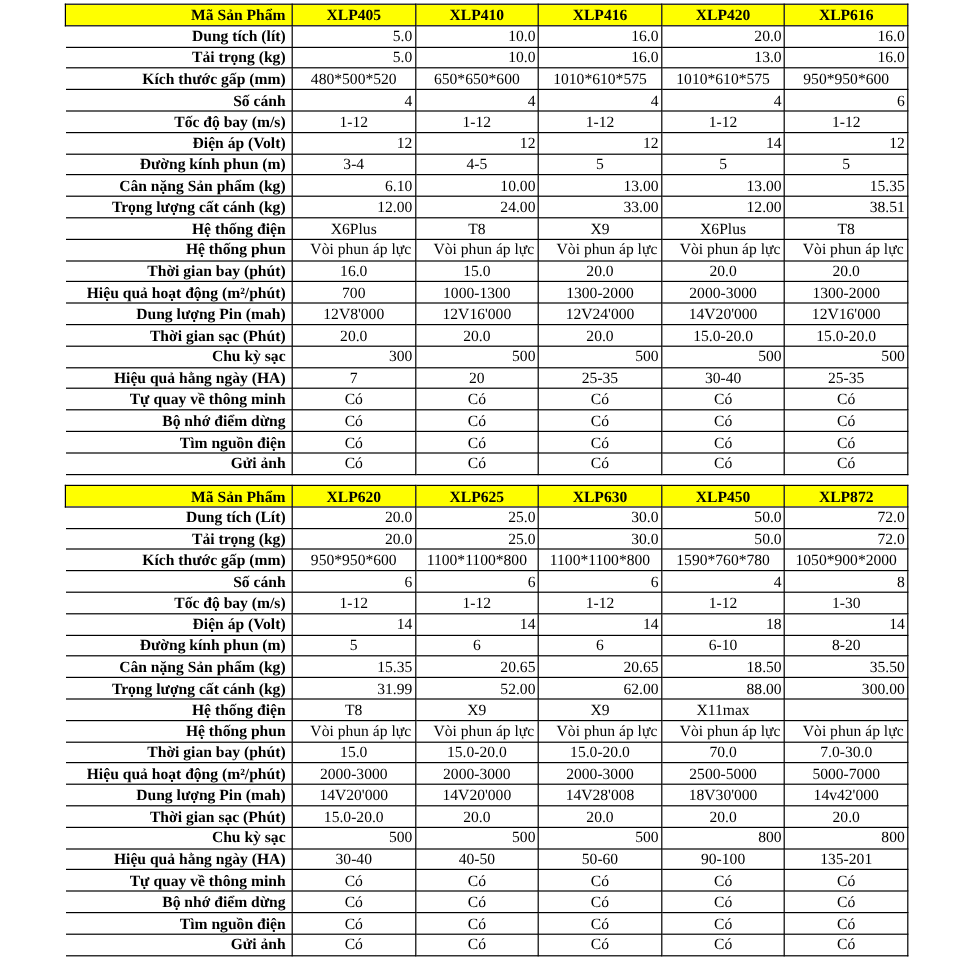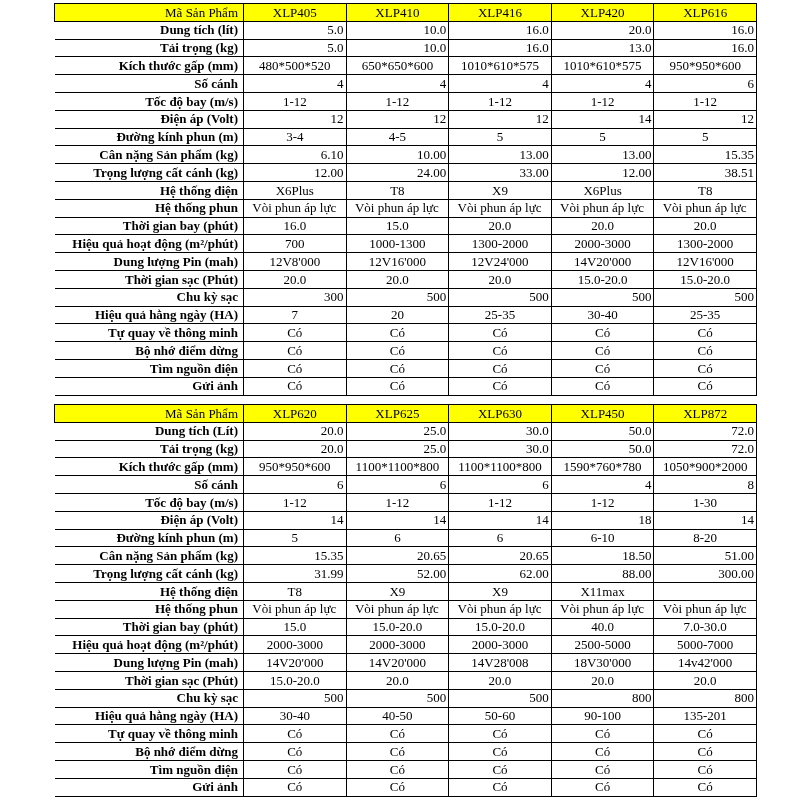--- a/index.html
+++ b/index.html
@@ -41,21 +41,21 @@
     padding: 0 3px;
     height: 17.8px;
     line-height: 1.05;
     white-space: nowrap;
     overflow: hidden;
     font-weight: normal;
   }
   
   .spec-table thead th {
     background: var(--header-bg);
-    font-weight: normal;
+    font-weight: bold;
     text-align: center;
   }
   
   .spec-table .lab {
     text-align: right;
     padding-right: 5px;
   }
   .spec-table tbody .lab { border-left: none; font-weight: bold; }
   
   .spec-table td.val { text-align: center; }
@@ -65,21 +65,21 @@
   .spec-table tbody tr:nth-child(4) td.val,
   .spec-table tbody tr:nth-child(6) td.val,
   .spec-table tbody tr:nth-child(8) td.val,
   .spec-table tbody tr:nth-child(9) td.val,
   .spec-table tbody tr:nth-child(16) td.val {
     text-align: right;
     padding-right: 2px;
   }
   
   .spec-table tbody tr:nth-child(11) td.val {
-    text-align: center;
+    text-align: right;
     padding-left: 2px;
   }
 </style>
 </head>
 <body>
 
 <div class="page">
 
   <table id="table1" class="spec-table">
     <colgroup>
@@ -347,21 +347,21 @@
           <td class="val">6</td>
           <td class="val">6-10</td>
           <td class="val">8-20</td>
         </tr>
         <tr>
           <td class="lab">Cân nặng Sản phẩm (kg)</td>
           <td class="val">15.35</td>
           <td class="val">20.65</td>
           <td class="val">20.65</td>
           <td class="val">18.50</td>
-          <td class="val">51.00</td>
+          <td class="val">35.50</td>
         </tr>
         <tr>
           <td class="lab">Trọng lượng cất cánh (kg)</td>
           <td class="val">31.99</td>
           <td class="val">52.00</td>
           <td class="val">62.00</td>
           <td class="val">88.00</td>
           <td class="val">300.00</td>
         </tr>
         <tr>
@@ -378,21 +378,21 @@
           <td class="val">Vòi phun áp lực</td>
           <td class="val">Vòi phun áp lực</td>
           <td class="val">Vòi phun áp lực</td>
           <td class="val">Vòi phun áp lực</td>
         </tr>
         <tr>
           <td class="lab">Thời gian bay (phút)</td>
           <td class="val">15.0</td>
           <td class="val">15.0-20.0</td>
           <td class="val">15.0-20.0</td>
-          <td class="val">40.0</td>
+          <td class="val">70.0</td>
           <td class="val">7.0-30.0</td>
         </tr>
         <tr>
           <td class="lab">Hiệu quả hoạt động (m²/phút)</td>
           <td class="val">2000-3000</td>
           <td class="val">2000-3000</td>
           <td class="val">2000-3000</td>
           <td class="val">2500-5000</td>
           <td class="val">5000-7000</td>
         </tr>

